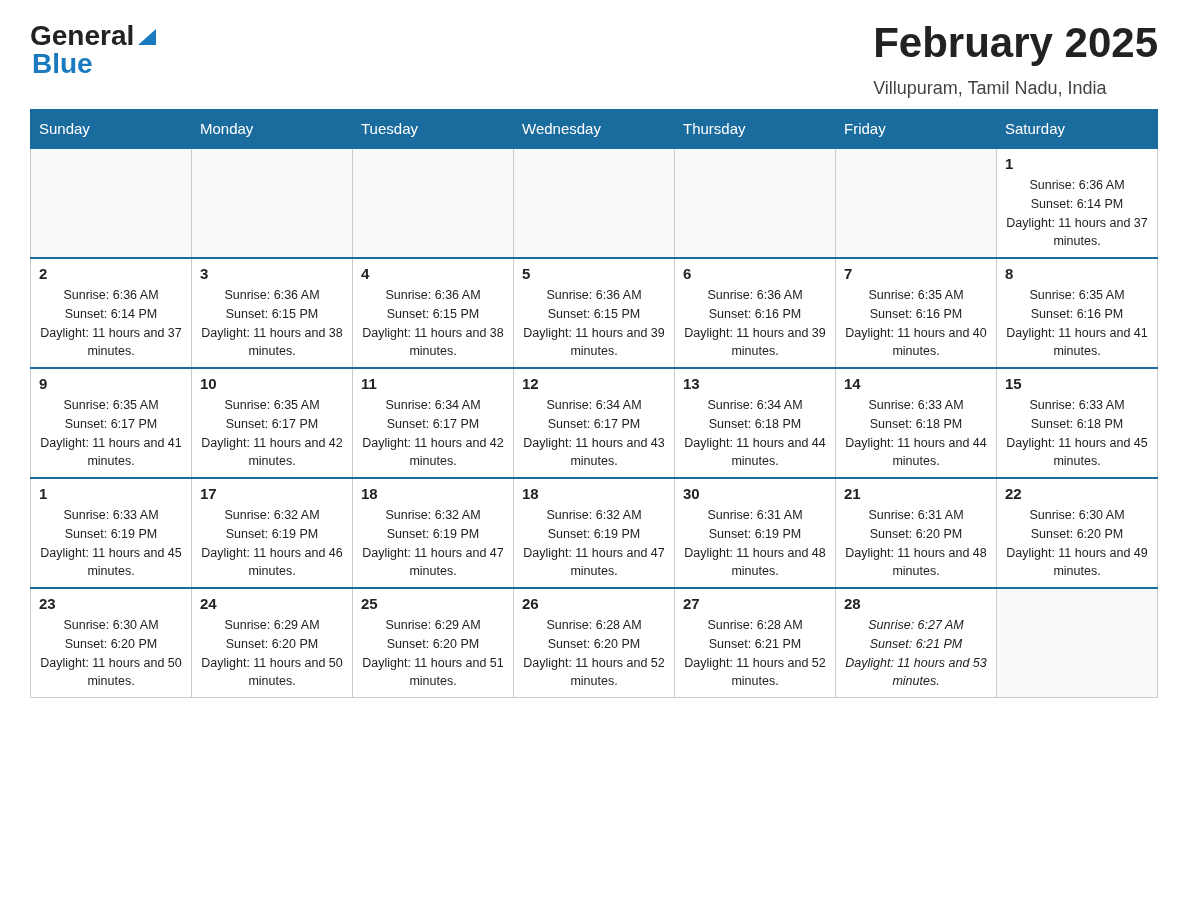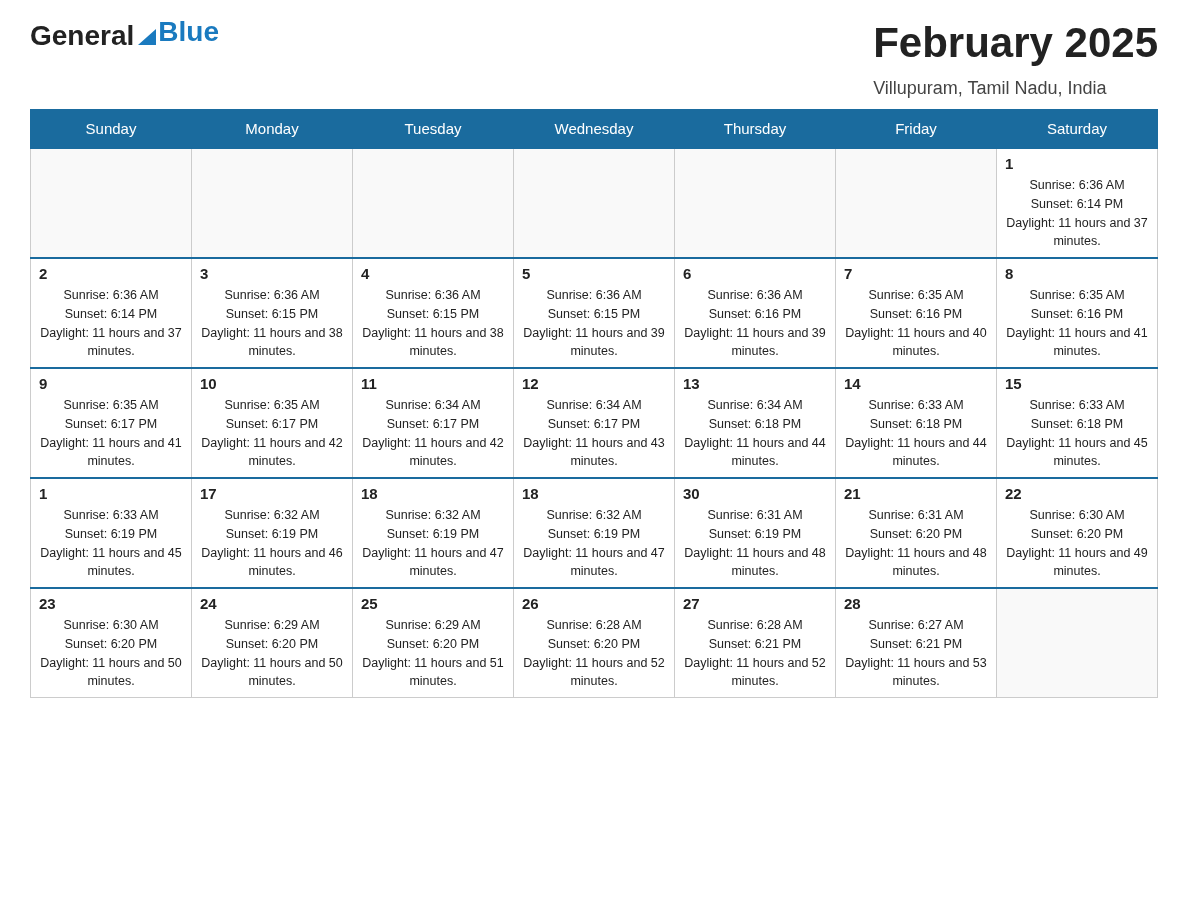--- a/index.html
+++ b/index.html
@@ -10,21 +10,21 @@
       color: #222;
     }
     .header {
       display: flex;
       justify-content: space-between;
       align-items: flex-start;
       margin-bottom: 10px;
     }
     .logo {
       display: flex;
-      flex-direction: row;
+      flex-direction: column;
       align-items: flex-start;
     }
     .title-block {
       text-align: left;
     }
     .month-title {
       font-size: 42px;
       font-weight: bold;
       color: #222;
       line-height: 1.1;
@@ -36,21 +36,21 @@
     }
     .calendar {
       width: 100%;
       border-collapse: collapse;
       margin-top: 10px;
     }
     .calendar th {
       background-color: #1a6b9e;
       color: #fff;
       padding: 10px 8px;
-      text-align: center;
+      text-align: left;
       font-size: 15px;
       font-weight: normal;
       border: 1px solid #1a6b9e;
     }
     .calendar td {
       border: 1px solid #ccc;
       vertical-align: top;
       padding: 6px 8px;
       width: 14.28%;
       min-height: 100px;
@@ -289,20 +289,20 @@
 Daylight: 11 hours and 52 minutes.</div>
         </td>
         <td>
           <span class="day-number">27</span>
           <div class="day-info" style="white-space: pre-line;">Sunrise: 6:28 AM
 Sunset: 6:21 PM
 Daylight: 11 hours and 52 minutes.</div>
         </td>
         <td>
           <span class="day-number">28</span>
-          <div class="day-info" style="white-space: pre-line;">Sunrise: 6:27 AM
+          <div class="day-info" style="white-space: pre-line; font-style: italic;">Sunrise: 6:27 AM
 Sunset: 6:21 PM
 Daylight: 11 hours and 53 minutes.</div>
         </td>
         <td class="empty-cell"></td>
       </tr>
     </tbody>
 </table>
 
 </body></html>

